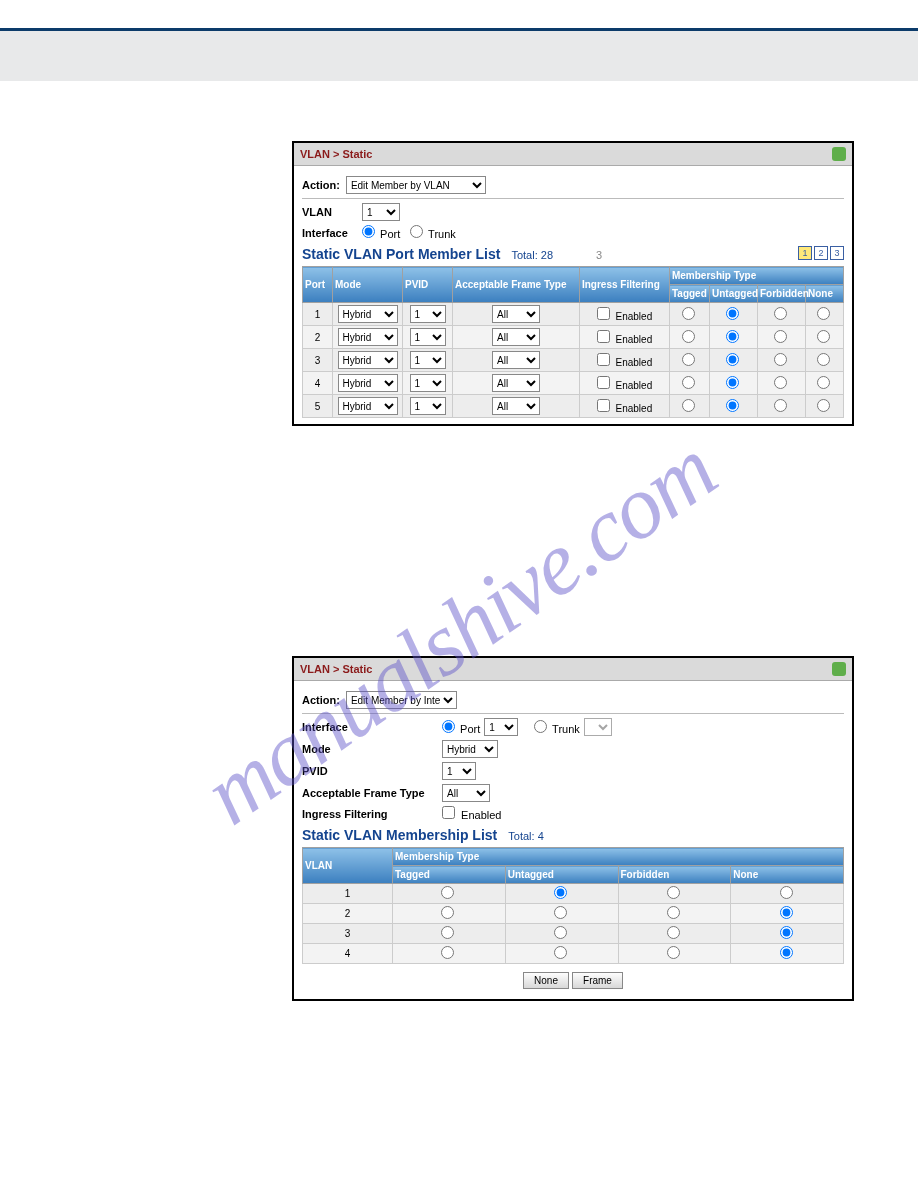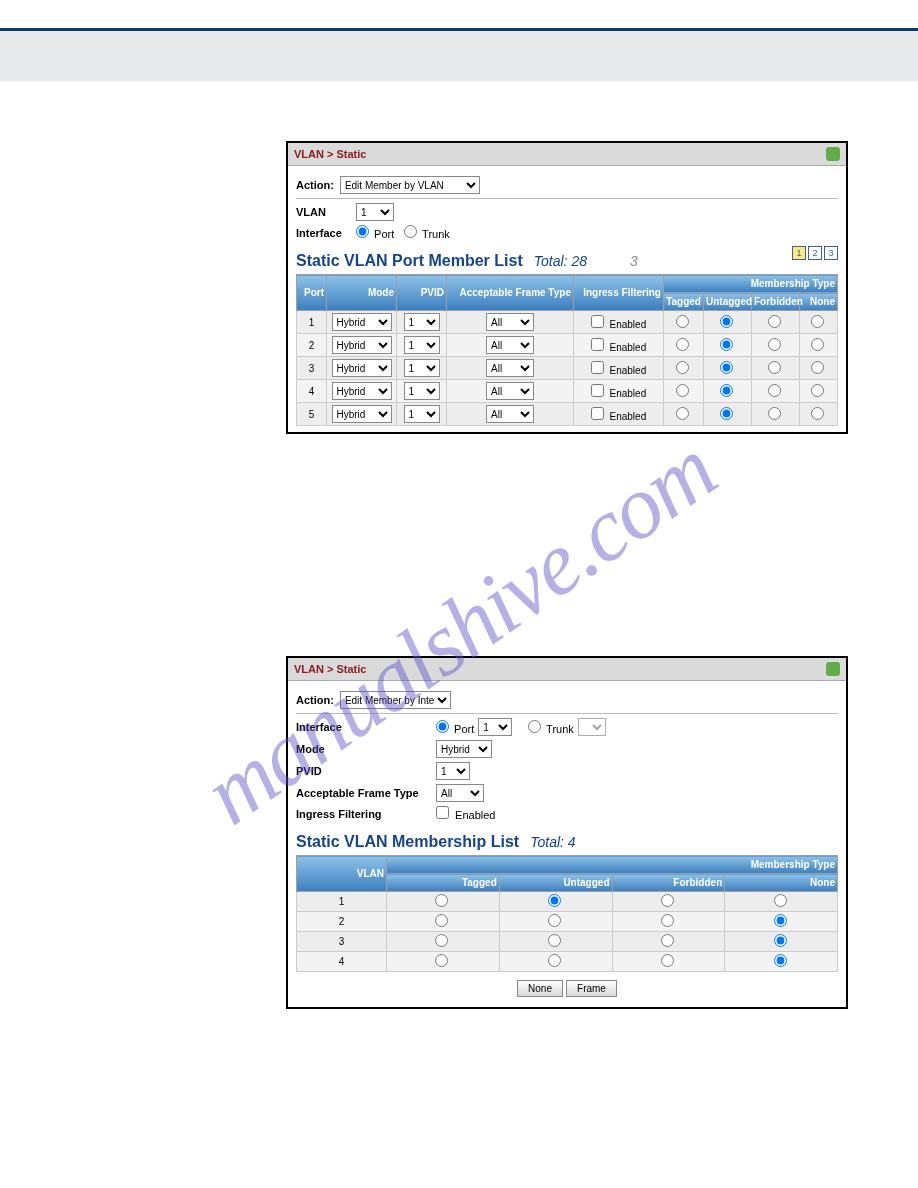--- a/index.html
+++ b/index.html
@@ -4,39 +4,39 @@
 <style>
   html, body { margin:0; padding:0; background:#fff; font-family:Arial, sans-serif; font-size:11px; }
   .page { width:918px; height:1188px; position:relative; background:#fff; overflow:hidden; }
   .topstripe { height:28px; background:#fff; border-bottom:3px solid #0c3b6a; }
   .headerband { height:50px; background:#e8e9ea; }
   .content { position:relative; height:1100px; }
 
   
   .watermark { position:absolute; left:50%; top:50%; transform:translate(-50%,-50%) rotate(-35deg); font-size:90px; font-style:italic; font-weight:500; color:rgba(90,80,200,0.45); pointer-events:none; z-index:50; white-space:nowrap; font-family:Georgia,serif; letter-spacing:-2px;}
 
-  .panel { position:absolute; left:286px; width:558px; background:#fff; border:2px solid #000; z-index:10; }
+  .panel { position:absolute; left:292px; width:558px; background:#fff; border:2px solid #000; z-index:10; }
 
   .panel-header { background:#dadada; color:#8B1A1A; font-weight:bold; padding:4px 6px; font-size:11px; display:flex; justify-content:space-between; align-items:center; border-bottom:1px solid #aaa;}
   .help-icon { width:14px; height:14px; background:#5fae4a; border-radius:3px;}
   .panel-body { padding:6px 8px; }
   .row { display:flex; align-items:center; margin:4px 0; }
   .lbl { font-weight:bold; width:110px; }
   select { font-size:10px; height:18px; border:1px solid #888; background:#fff; }
   input[type=radio]{margin:0 2px 0 0;}
   input[type=checkbox]{margin:0 3px 0 0;}
   hr.thin{border:none;border-top:1px solid #bbb;margin:4px 0;}
 
   
   table.grid { border-collapse:collapse; width:100%; margin-top:4px; table-layout:fixed; }
-  table.grid th { background:#5b9bd5; background:linear-gradient(#8ec1e8,#3b7fbf); color:#fff; font-weight:bold; font-size:10px; padding:3px 2px; border:1px solid #a0a0a0; text-align:right;}
+  table.grid th { background:#5b9bd5; background:linear-gradient(#8ec1e8,#3b7fbf); color:#fff; font-weight:bold; font-size:10px; padding:3px 2px; border:1px solid #a0a0a0; text-align:left;}
   table.grid td { border:1px solid #ccc; padding:2px; text-align:center; font-size:10px; background:#f3f3f3;}
   table.grid tr:nth-child(odd) td {background:#ededed;}
-  .list-title { color:#14448f; font-weight:bold; font-size:16px; margin-top:6px; display:inline-block;}
-  .total { color:#14448f; font-size:14px; margin-left:8px;font-style:italic;}
+  .list-title { color:#14448f; font-weight:bold; font-size:14px; display:inline-block;}
+  .total { color:#14448f; font-size:11px; margin-left:8px;}
   .pager { float:right; display:flex; gap:2px;}
   .pgbox { width:12px; height:12px; border:1px solid #3a5fa3; color:#3a5fa3; font-size:9px; text-align:center; line-height:12px;}
   .pgbox.active{background:#ffe97a;}
   button { font-size:10px; padding:2px 10px; border:1px solid #888; background:linear-gradient(#fdfdfd,#d8d8d8);}
   .btnrow { text-align:center; margin:8px 0 4px; }
 </style>
 </head>
 <body>
 
 <div class="page">

